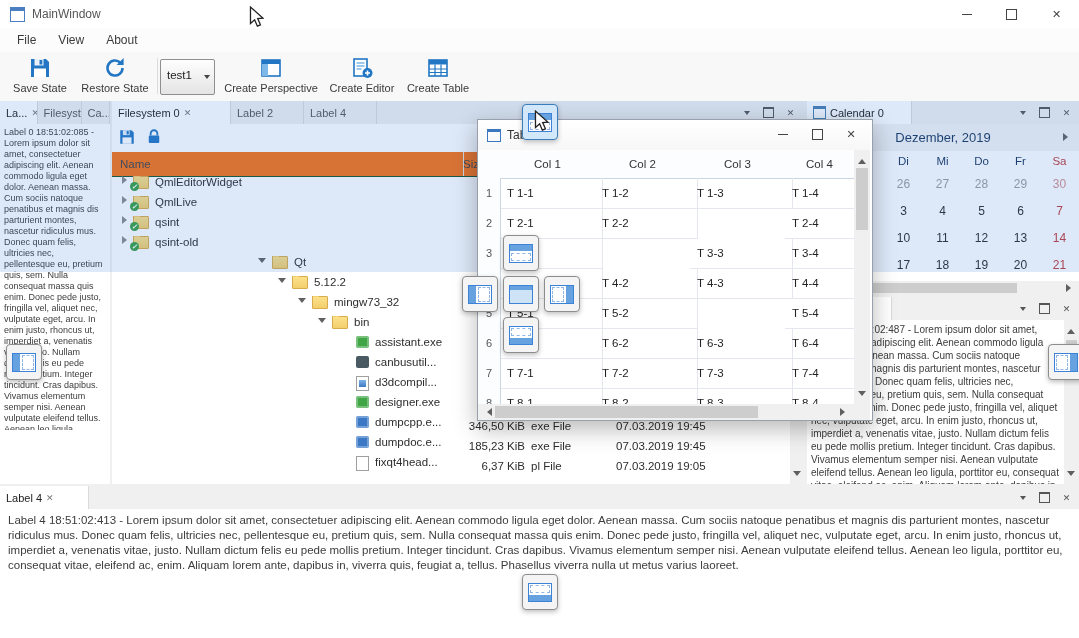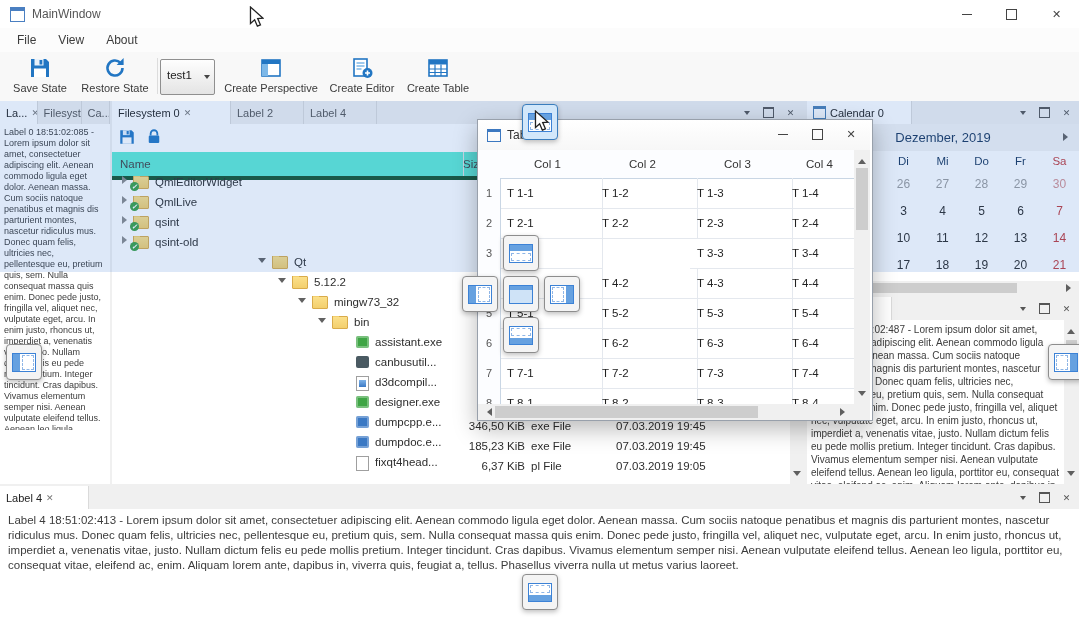--- a/index.html
+++ b/index.html
@@ -33,21 +33,21 @@
   .tab.active{background:#fff;color:#222}
   .tabx{color:#777;font-size:9px}
   .dockbtns{position:absolute;display:flex;gap:5px;align-items:center;top:3px}
   .dbtn{width:17px;height:17px;display:flex;align-items:center;justify-content:center;color:#555;font-size:9px}
   .menu-arr{width:0;height:0;border:3.5px solid transparent;border-top:4.5px solid #555;margin-top:4px}
   .float-ic{width:9px;height:8px;border:1px solid #555;border-top:2px solid #555}
   .dcontent{position:absolute;background:#fff;overflow:hidden}
   .lorem{font-size:9px;line-height:11px;color:#3c3c3c;padding:3px 4px;overflow:hidden}
   
   .fsico{position:absolute;top:4px}
-  .fs-header{position:absolute;left:0;top:28px;width:677px;height:24px;background:#5eead4;border-bottom:4px solid #14532d;font-size:11.5px;color:#444}
+  .fs-header{position:absolute;left:0;top:28px;width:677px;height:24px;background:#f97316;border-bottom:1px solid #14532d;font-size:11.5px;color:#444}
   .fsh{position:absolute;top:0;height:24px;line-height:24px;border-right:1px solid #e6e6e6;padding-left:8px;overflow:hidden}
   .trow{position:absolute;left:0;width:677px;height:20px;font-size:11.5px;color:#2d2d2d}
   .tcn{position:absolute;left:0;top:0;width:343px;height:20px;display:flex;overflow:hidden}
   .tcs{position:absolute;left:343px;width:70px;text-align:right;padding-right:6px;line-height:20px}
   .tct{position:absolute;left:419px;width:80px;line-height:20px}
   .tcd{position:absolute;left:504px;width:150px;line-height:20px}
   .tw{width:10px;margin-right:6px;flex:none}
   .twc{width:0;height:0;border-left:5px solid #8a8a8a;border-top:4px solid transparent;border-bottom:4px solid transparent;margin-left:2px}
   .twe{width:0;height:0;border-top:5px solid #616161;border-left:4px solid transparent;border-right:4px solid transparent;margin-top:2px}
   .ic{width:14px;height:11px;margin-right:6px;flex:none;position:relative}
@@ -505,38 +505,36 @@
 
     <div class="trh" style="top:28px">1</div>
     <div class="tcell cc1" style="top:28px">T 1-1</div>
     <div class="tcell cc2" style="top:28px">T 1-2</div>
     <div class="tcell cc3" style="top:28px">T 1-3</div>
     <div class="tcell cc4" style="top:28px">T 1-4</div>
 
     <div class="trh" style="top:58px">2</div>
     <div class="tcell cc1" style="top:58px">T 2-1</div>
     <div class="tcell cc2" style="top:58px">T 2-2</div>
-    <div class="tcell cc3" style="top:58px">T 2-3</div>
     <div class="tcell cc4" style="top:58px">T 2-4</div>
 
     <div class="trh" style="top:88px">3</div>
     <div class="tcell cc1" style="top:88px">T 3-1</div>
     <div class="tcell cc3" style="top:88px">T 3-3</div>
     <div class="tcell cc4" style="top:88px">T 3-4</div>
 
     <div class="trh" style="top:118px">4</div>
     <div class="tcell cc1" style="top:118px">T 4-1</div>
     <div class="tcell cc2" style="top:118px">T 4-2</div>
     <div class="tcell cc3" style="top:118px">T 4-3</div>
     <div class="tcell cc4" style="top:118px">T 4-4</div>
 
     <div class="trh" style="top:148px">5</div>
     <div class="tcell cc1" style="top:148px">T 5-1</div>
     <div class="tcell cc2" style="top:148px">T 5-2</div>
-    <div class="tcell cc3" style="top:148px">T 5-3</div>
     <div class="tcell cc4" style="top:148px">T 5-4</div>
 
     <div class="trh" style="top:178px">6</div>
     <div class="tcell cc1" style="top:178px">T 6-1</div>
     <div class="tcell cc2" style="top:178px">T 6-2</div>
     <div class="tcell cc3" style="top:178px">T 6-3</div>
     <div class="tcell cc4" style="top:178px">T 6-4</div>
 
     <div class="trh" style="top:208px">7</div>
     <div class="tcell cc1" style="top:208px">T 7-1</div>

